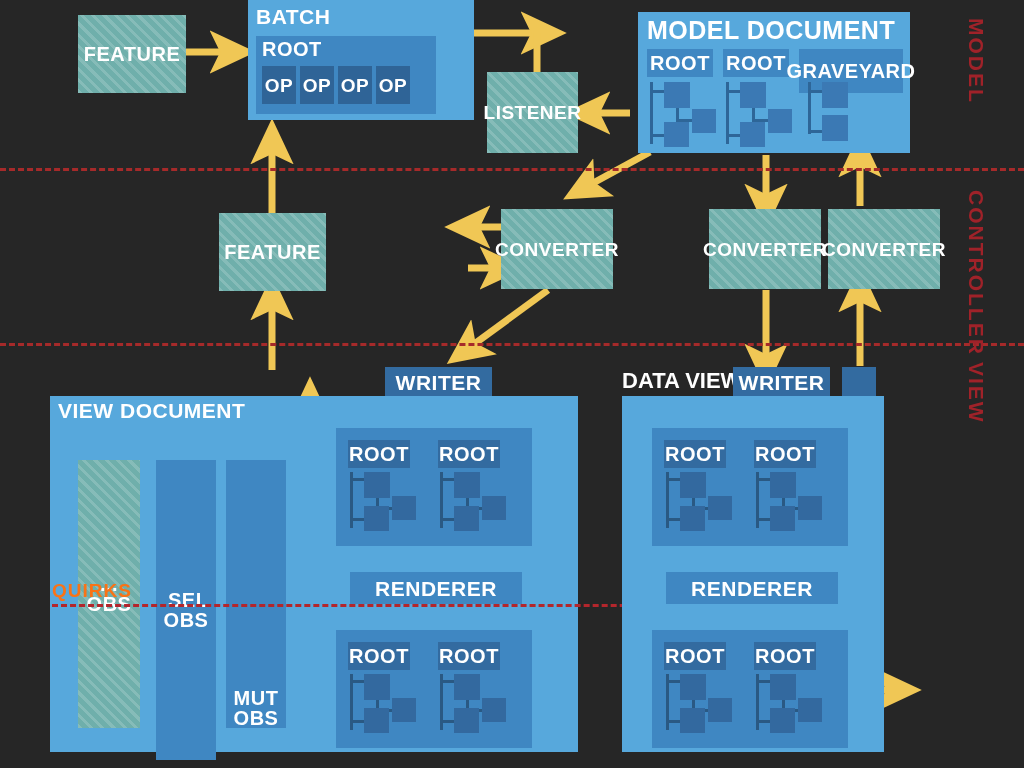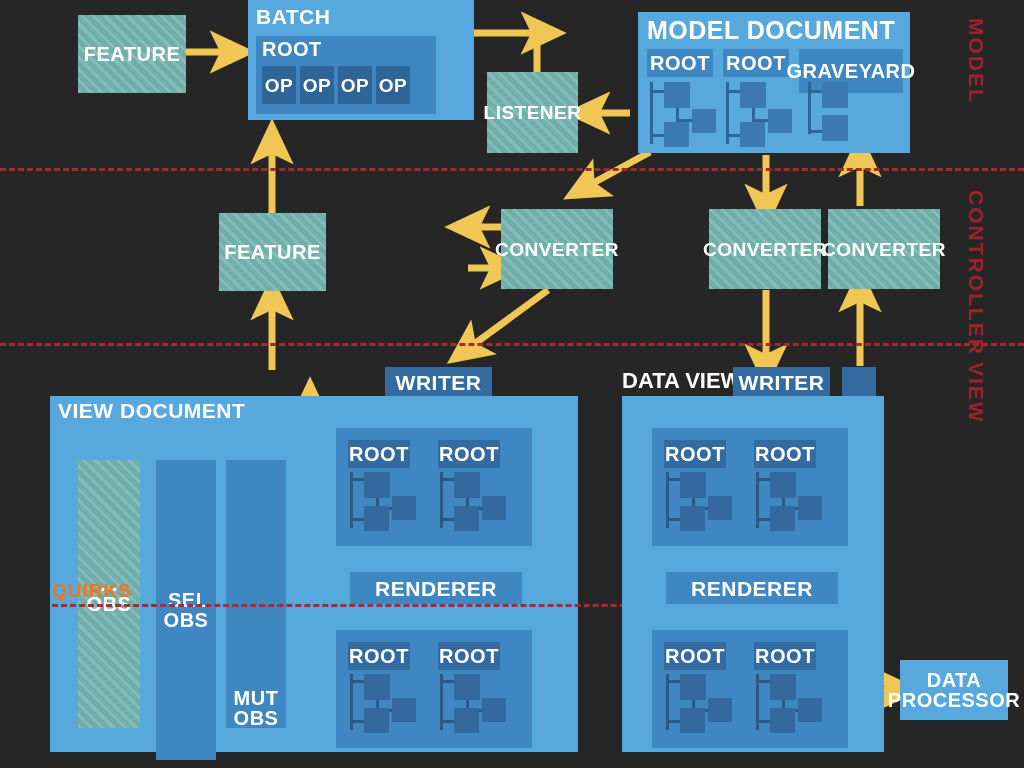--- a/index.html
+++ b/index.html
@@ -354,18 +354,14 @@
         <div class="tnode" style="left:14px;top:0;width:26px;height:26px;"></div>
         <div class="tline" style="left:26px;top:26px;width:3px;height:12px;"></div>
         <div class="tline" style="left:26px;top:35px;width:16px;height:3px;"></div>
         <div class="tnode" style="left:42px;top:24px;width:24px;height:24px;"></div>
         <div class="tline" style="left:0;top:46px;width:14px;height:3px;"></div>
         <div class="tnode" style="left:14px;top:34px;width:25px;height:25px;"></div>
       </div>
     </div>
   </div>
 
-  <div class="box blu-l" style="left:900px;top:660px;width:108px;height:60px;font-size:20px;white-space:pre-line;">
-    <span>DATA
-PROCESSOR</span>
-  </div>
 
 </div>
 
 </body></html>

